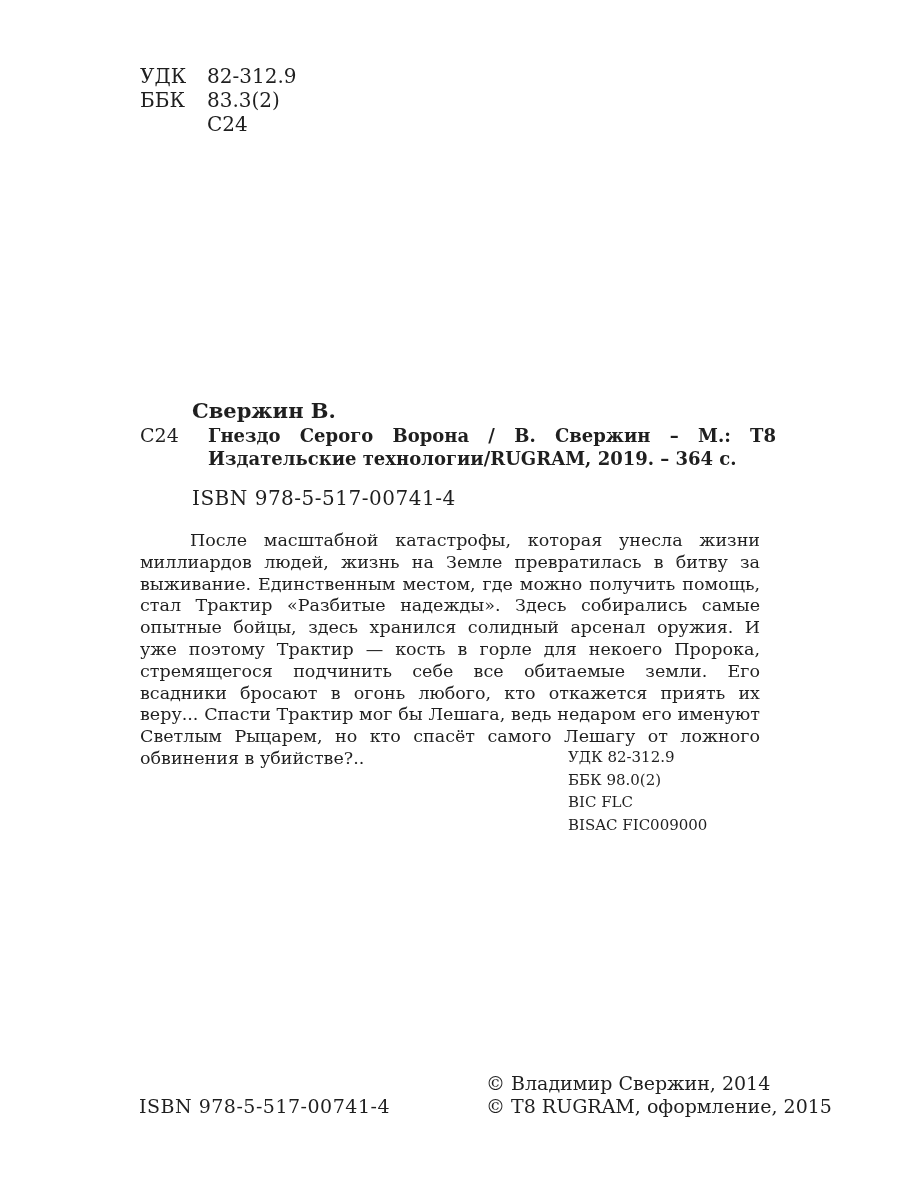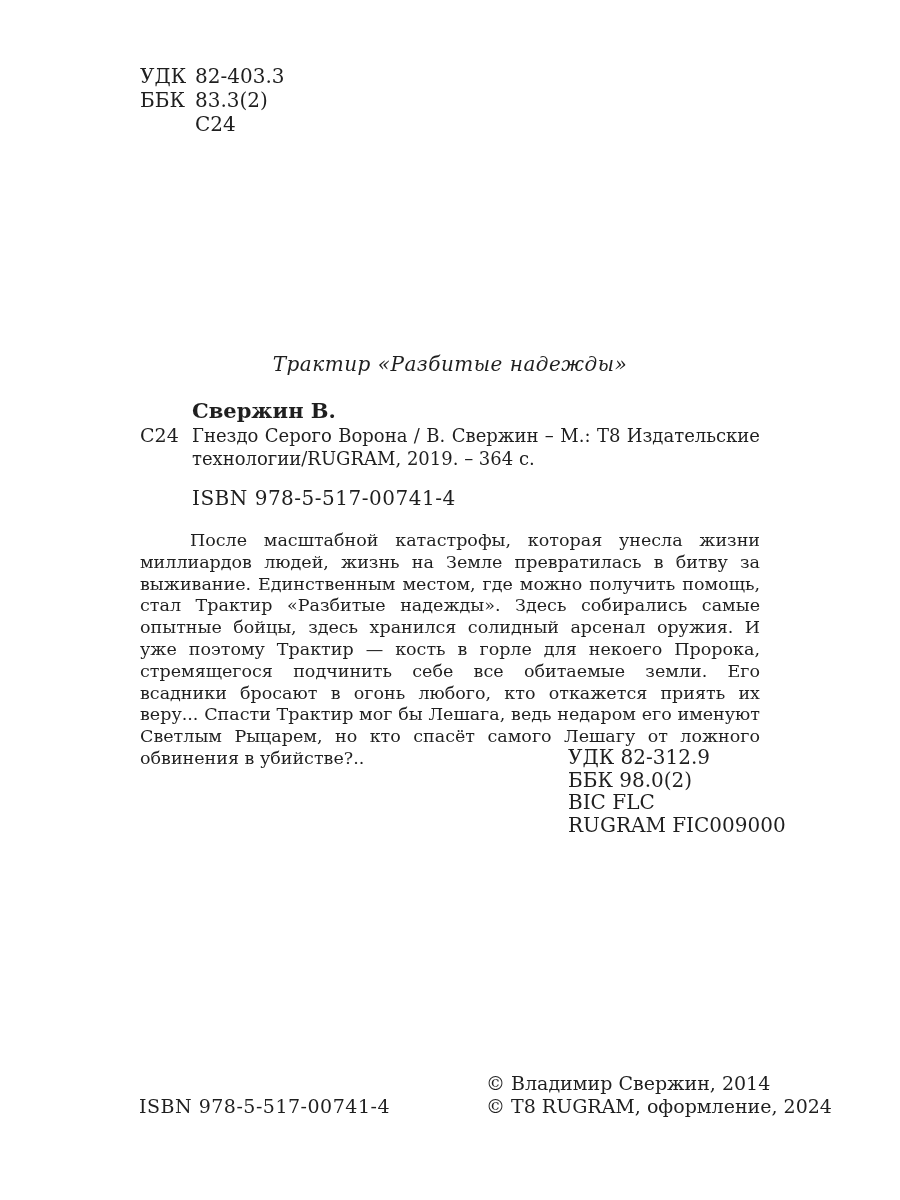--- a/index.html
+++ b/index.html
@@ -23,20 +23,21 @@
   
   .top-codes {
     position: absolute;
     left: 140px;
     top: 64px;
     font-size: 20px;
     line-height: 24px;
   }
   .top-codes .row {
     display: flex;
+    gap: 12px;
   }
   .top-codes .lbl {
     width: 55px;
     flex: 0 0 55px;
   }
   
   .series-title {
     position: absolute;
     left: 140px;
     top: 352px;
@@ -56,27 +57,28 @@
   }
   
   .catalog-sign {
     position: absolute;
     left: 140px;
     top: 424px;
     font-size: 19px;
   }
   .catalog-entry {
     position: absolute;
-    left: 192px;
+    left: 208px;
     top: 424px;
     width: 568px;
     font-size: 18px;
     line-height: 23px;
     text-align: justify;
     hyphens: manual;
+    font-weight: bold;
     -webkit-hyphens: manual;
   }
   .isbn-line {
     position: absolute;
     left: 192px;
     top: 486px;
     font-size: 20px;
     letter-spacing: 0.5px;
   }
   
@@ -91,21 +93,21 @@
     text-indent: 50px;
     margin: 0;
     hyphens: manual;
     -webkit-hyphens: manual;
   }
   
   .right-codes {
     position: absolute;
     left: 568px;
     top: 746px;
-    font-size: 20px;
+    font-size: 15px;
     line-height: 22.5px;
   }
   
   .footer-isbn {
     position: absolute;
     left: 139px;
     top: 1095px;
     font-size: 19px;
     letter-spacing: 0.5px;
   }
@@ -118,50 +120,49 @@
   }
 </style>
 </head>
 <body>
 
 <div class="page">
 
   <div class="top-codes">
     <div class="row">
       <span class="lbl">УДК</span>
-      <span>82-403.3</span>
+      <span>82-312.9</span>
     </div>
     <div class="row">
       <span class="lbl">ББК</span>
       <span>83.3(2)</span>
     </div>
     <div class="row">
       <span class="lbl"></span>
       <span>С24</span>
     </div>
   </div>
 
-  <div class="series-title">Трактир «Разбитые надежды»</div>
 
   <div class="author">Свержин В.</div>
 
   <div class="catalog-sign">С24</div>
   <div class="catalog-entry">Гнездо Серого Ворона / В. Свержин – М.: Т8 Издательские тех­нологии/RUGRAM, 2019. – 364 с.</div>
 
   <div class="isbn-line">ISBN 978-5-517-00741-4</div>
 
   <p class="annotation">После масштабной катастрофы, которая унесла жизни миллиардов лю­дей, жизнь на Земле превратилась в битву за выживание. Единственным местом, где можно получить помощь, стал Трактир «Разбитые надежды». Здесь собирались самые опытные бойцы, здесь хранился солидный арсенал оружия. И уже поэтому Трактир — кость в горле для некоего Пророка, стремящегося подчинить себе все обитаемые земли. Его всадники бросают в огонь любого, кто откажется приять их веру... Спасти Трактир мог бы Лешага, ведь недаром его именуют Светлым Рыцарем, но кто спасёт само­го Лешагу от ложного обвинения в убийстве?..</p>
 
   <div class="right-codes">
     <div>УДК 82-312.9</div>
     <div>ББК 98.0(2)</div>
     <div>BIC FLC</div>
-    <div>RUGRAM FIC009000</div>
+    <div>BISAC FIC009000</div>
   </div>
 
   <div class="footer-isbn">ISBN 978-5-517-00741-4</div>
 
   <div class="copyright-block">
     <div>© Владимир Свержин, 2014</div>
-    <div>© Т8 RUGRAM, оформление, 2024</div>
+    <div>© Т8 RUGRAM, оформление, 2015</div>
   </div>
 
 </div>
 
 </body></html>

